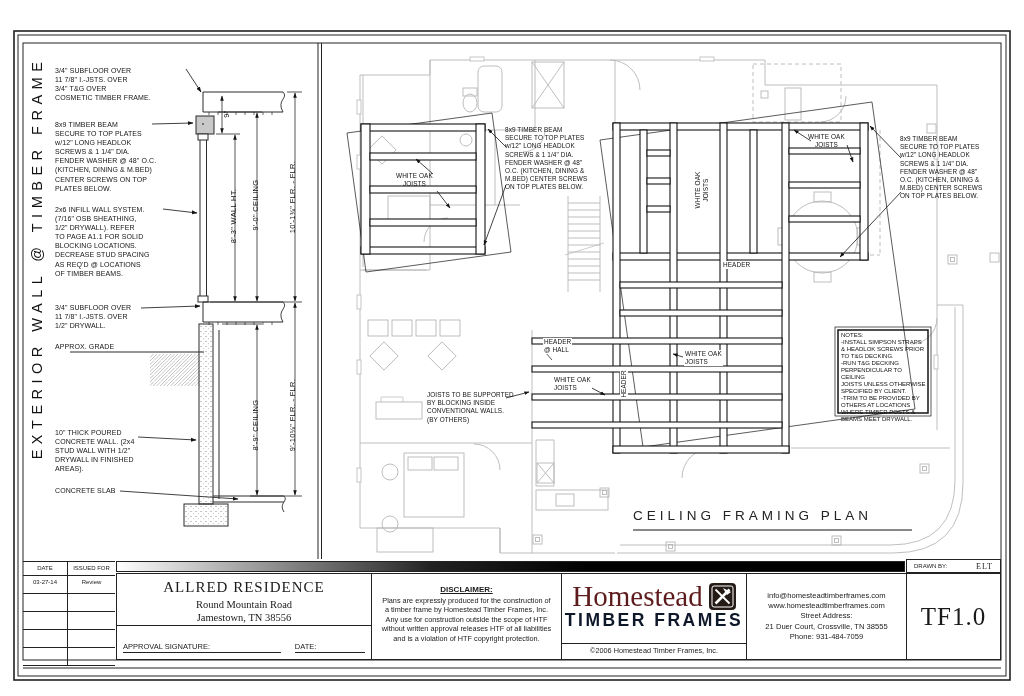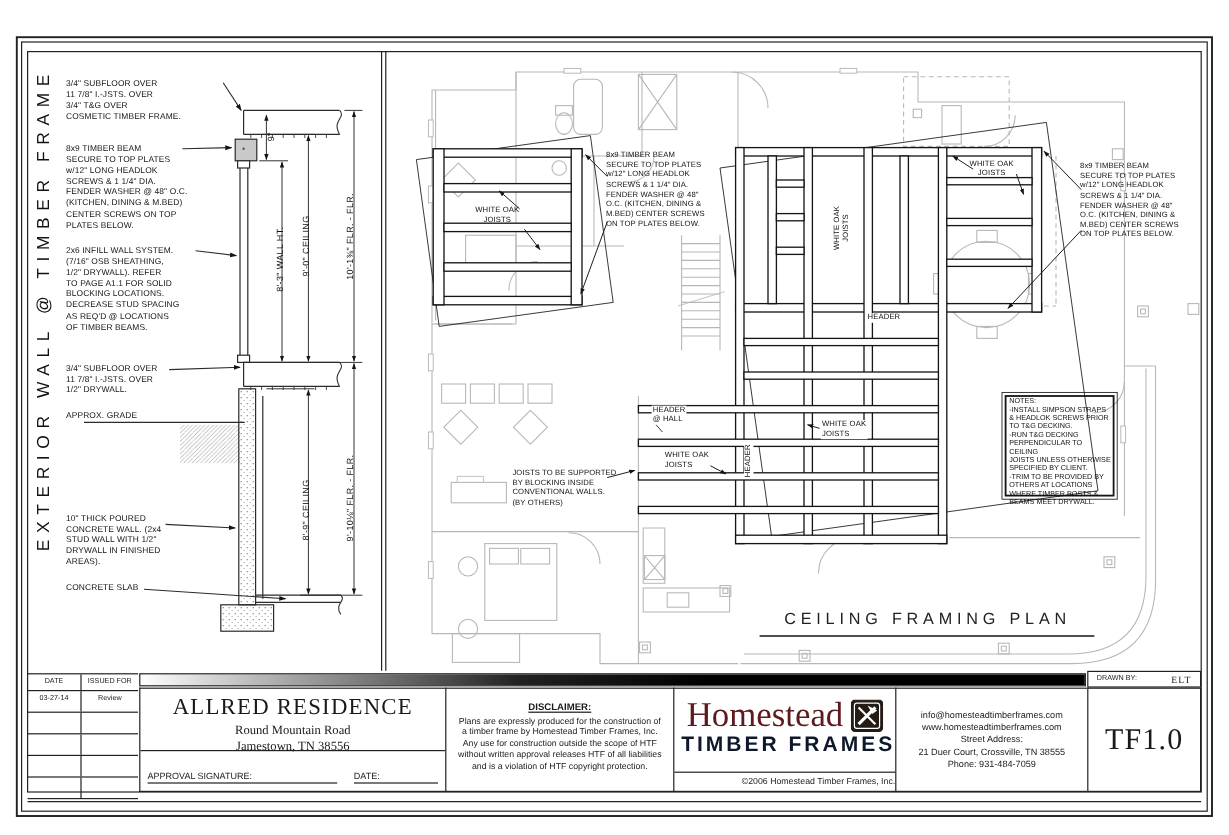--- a/index.html
+++ b/index.html
@@ -7,45 +7,45 @@
   #sheet{position:absolute;left:0;top:0;width:1024px;height:696px;}
   svg{position:absolute;left:0;top:0;}
   .ann{position:absolute;font-size:7px;line-height:1.3;white-space:pre-line;color:#141414;letter-spacing:.1px;}
   .pann{position:absolute;font-size:6.4px;line-height:1.28;white-space:pre-line;color:#111;letter-spacing:.1px;}
   .rot{transform:translate(-50%,-50%) rotate(-90deg);white-space:nowrap;}
   .rot2{transform:translate(-50%,-50%) rotate(-90deg);white-space:pre-line;text-align:center;}
   .dim{position:absolute;font-size:7.5px;color:#141414;letter-spacing:.3px;}
   .wbg{background:#fff;padding:0 1px;}
   .side-label{position:absolute;left:37px;top:258px;font-size:14.5px;letter-spacing:5.5px;color:#111;
               transform:translate(-50%,-50%) rotate(-90deg);white-space:nowrap;}
-  .plan-title{position:absolute;left:633px;top:508px;width:280px;text-align:center;
+  .plan-title{position:absolute;left:633px;top:508px;width:280px;
               font-size:13.5px;letter-spacing:4px;color:#222;}
   .notesbox{position:absolute;left:841px;top:332px;width:86px;font-size:6px;line-height:1.17;
             white-space:pre-line;color:#111;}
   
   #tb{position:absolute;left:23px;top:559px;width:978px;height:101px;}
   .cell{position:absolute;box-sizing:border-box;}
   #revtable{left:0;top:2px;width:92px;height:99px;border-top:1px solid #222;}
   .trow{display:flex;height:17px;border-bottom:1px solid #222;}
   .trow.hdr{height:13px;}
   .tc1{width:44px;border-right:1px solid #222;text-align:center;font-size:6px;padding-top:3px;}
   .tc2{flex:1;text-align:center;font-size:6px;padding-top:3px;}
   #gradbar{left:93px;top:2px;width:789px;height:11px;border:1px solid #222;
            background:linear-gradient(to right,#fff 0%,#aaa 15%,#222 40%,#000 60%,#000 100%);}
   #drawnby{left:883px;top:0;width:95px;height:14px;border:1px solid #222;display:flex;
            align-items:center;justify-content:space-between;padding:0 7px;}
   #drawnby .lbl{font-size:6px;color:#222;}
   #drawnby .val{font-size:8px;font-family:"Liberation Serif",serif;letter-spacing:1px;}
   .mcell{top:14px;height:87px;border:1px solid #222;border-right:none;}
   #c-proj{left:93px;width:255px;text-align:center;}
   #c-disc{left:348px;width:190px;text-align:center;padding:3px 8px;}
-  #c-logo{left:538px;width:185px;text-align:right;}
+  #c-logo{left:538px;width:185px;text-align:center;}
   #c-cont{left:723px;width:160px;text-align:center;display:flex;align-items:center;justify-content:center;}
   #c-num{left:883px;width:95px;border-right:1px solid #222;display:flex;align-items:center;justify-content:center;}
-  .proj-name{font-family:"Liberation Serif",serif;font-size:19px;letter-spacing:1px;margin-top:5px;}
+  .proj-name{font-family:"Liberation Serif",serif;font-size:15px;letter-spacing:1px;margin-top:5px;}
   .proj-addr{font-family:"Liberation Serif",serif;font-size:10.5px;line-height:1.25;margin-top:2px;}
   .approval{position:absolute;left:0;right:0;bottom:0;height:27px;border-top:1px solid #222;
             display:flex;align-items:flex-end;padding:0 6px 6px 6px;gap:14px;}
   .approval .sig{flex:1.8;border-bottom:1px solid #222;font-size:7.5px;text-align:left;padding-bottom:1px;}
   .approval .dt{flex:.8;border-bottom:1px solid #222;font-size:7.5px;text-align:left;padding-bottom:1px;}
   .disc-title{font-size:8px;text-decoration:underline;font-weight:bold;margin-top:8px;}
   .disc-body{font-size:7.3px;line-height:1.3;margin-top:2px;}
   .logo-row{display:flex;align-items:center;justify-content:center;gap:6px;margin-top:8px;}
   .logo-name{font-family:"Liberation Serif",serif;font-size:29px;color:#5e1b1d;line-height:1;}
   .logo-sub{font-size:17.5px;font-weight:bold;letter-spacing:2.5px;color:#0f172a;line-height:1;margin-top:1px;}

